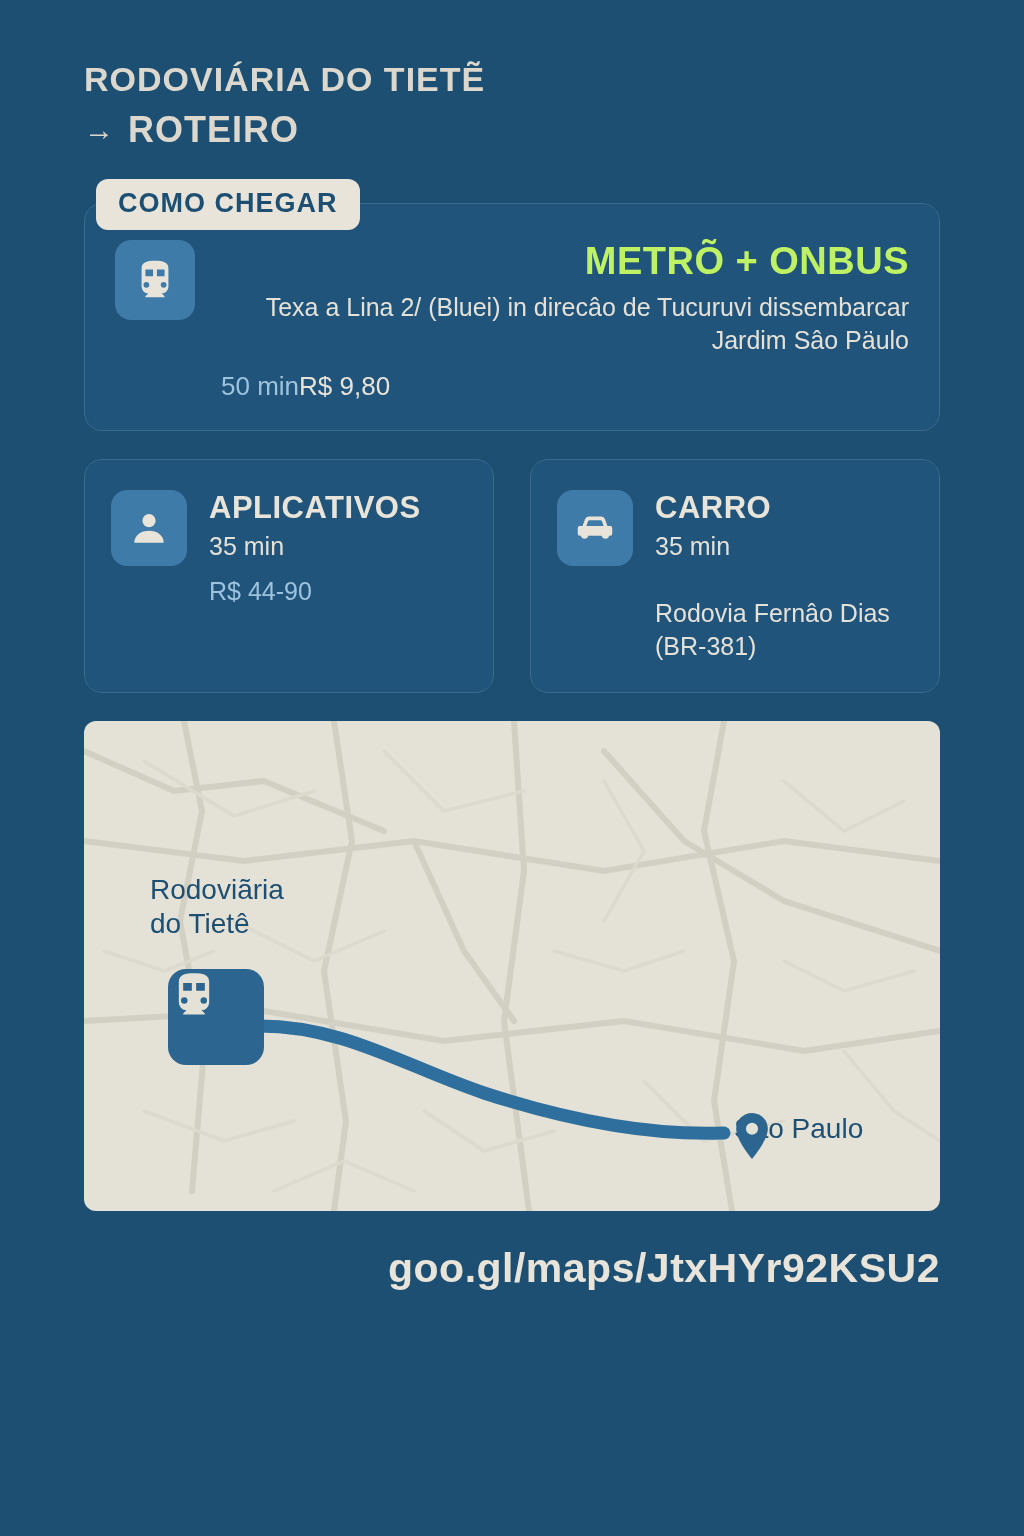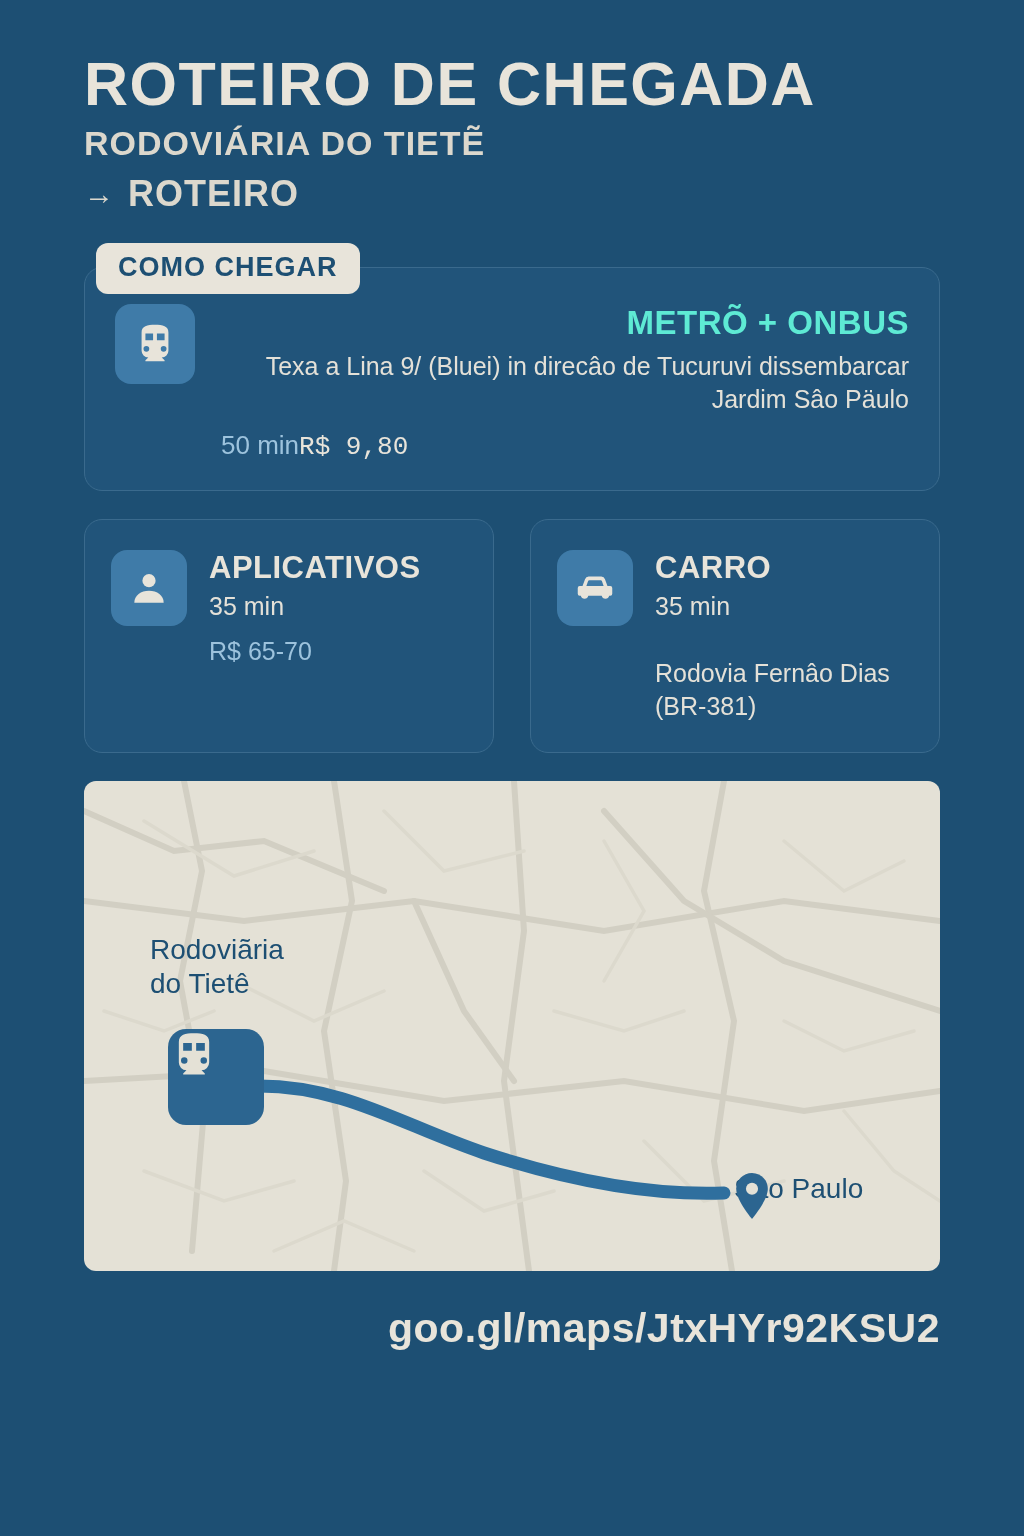--- a/index.html
+++ b/index.html
@@ -86,38 +86,38 @@
     min-width: 80px;
     border-radius: 16px;
     background: #3f7ba8;
     display: flex;
     align-items: center;
     justify-content: center;
   }
   .icon-box svg { display: block; }
   .card-body { flex: 1; }
   .card-title {
-    font-size: 33px;
-    font-weight: bold;
-    color: #5eead4;
+    font-size: 38px;
+    font-weight: bold;
+    color: #bef264;
     letter-spacing: 0.5px;
     margin-bottom: 8px;
   }
   .card-desc {
     font-size: 25px;
     color: #e4e1d8;
     line-height: 1.32;
   }
   .meta-row {
     margin-top: 14px;
     display: flex;
     align-items: baseline;
   }
   .meta-time { font-size: 26px; color: #9dc3dd; }
-  .meta-price { font-size: 26px; color: #e8e4da; font-family: Liberation Mono, monospace; }
+  .meta-price { font-size: 26px; color: #e8e4da; }
 
   
   .cols {
     display: flex;
     gap: 36px;
     margin-top: 28px;
   }
   .col-card {
     flex: 1;
     border: 1.5px solid #3a6a8d;
@@ -190,41 +190,40 @@
     color: #e8e4da;
     letter-spacing: 0.5px;
   }
 </style>
 </head>
 <body>
 
 <div class="page">
 
   <div class="header">
-    <div class="title">ROTEIRO DE CHEGADA</div>
     <div class="subtitle">RODOVIÁRIA DO TIETẼ</div>
     <div class="dest-line">
       <span class="arrow-icon">→</span>
       <span class="dest">ROTEIRO</span>
     </div>
   </div>
 
   <div class="section-wrap">
     <div class="chip">COMO CHEGAR</div>
 
     <div class="card">
       <div class="card-main">
         <div class="icon-box">
           <svg width="46" height="46" viewBox="0 0 24 24" fill="#e8e4da">
             <path d="M12 2C8 2 5 2.6 5 6v9.5A3.5 3.5 0 0 0 8.5 19L7 20.5v.5h10v-.5L15.5 19a3.5 3.5 0 0 0 3.5-3.5V6c0-3.4-3-4-7-4zM7.5 16a1.5 1.5 0 1 1 0-3 1.5 1.5 0 0 1 0 3zm3.5-6H7V6.5h4V10zm2 0V6.5h4V10h-4zm3.5 6a1.5 1.5 0 1 1 0-3 1.5 1.5 0 0 1 0 3z"></path>
           </svg>
         </div>
         <div class="card-body">
           <div class="card-title">METRÕ + ONBUS</div>
-          <div class="card-desc">Texa a Lina 9/ (Bluei) in direcâo de Tucuruvi dissembarcar Jardim Sâo Päulo</div>
+          <div class="card-desc">Texa a Lina 2/ (Bluei) in direcâo de Tucuruvi dissembarcar Jardim Sâo Päulo</div>
           <div class="meta-row">
             <span class="meta-time">50 min</span>
             <span class="meta-price">R$ 9,80</span>
           </div>
         </div>
       </div>
     </div>
   </div>
 
   <div class="cols">
@@ -232,21 +231,21 @@
     <div class="col-card">
       <div class="icon-box">
         <svg width="44" height="44" viewBox="0 0 24 24" fill="#e8e4da">
           <circle cx="12" cy="8" r="3.6"></circle>
           <path d="M4 20c0-4 3.6-6.5 8-6.5s8 2.5 8 6.5z"></path>
         </svg>
       </div>
       <div>
         <div class="col-title">APLICATIVOS</div>
         <div class="col-time">35 min</div>
-        <div class="col-price">R$ 65-70</div>
+        <div class="col-price">R$ 44-90</div>
       </div>
     </div>
 
     <div class="col-card">
       <div class="icon-box">
         <svg width="46" height="46" viewBox="0 0 24 24" fill="#e8e4da">
           <path d="M5.5 11l1.3-3.6A2 2 0 0 1 8.7 6h6.6a2 2 0 0 1 1.9 1.4L18.5 11H20a1 1 0 0 1 1 1v3a1 1 0 0 1-1 1h-.6a2 2 0 0 1-3.9 0H8.5a2 2 0 0 1-3.9 0H4a1 1 0 0 1-1-1v-3a1 1 0 0 1 1-1zm2 0h9l-.9-2.6a.7.7 0 0 0-.6-.4H9a.7.7 0 0 0-.6.4z"></path>
         </svg>
       </div>
       <div>

